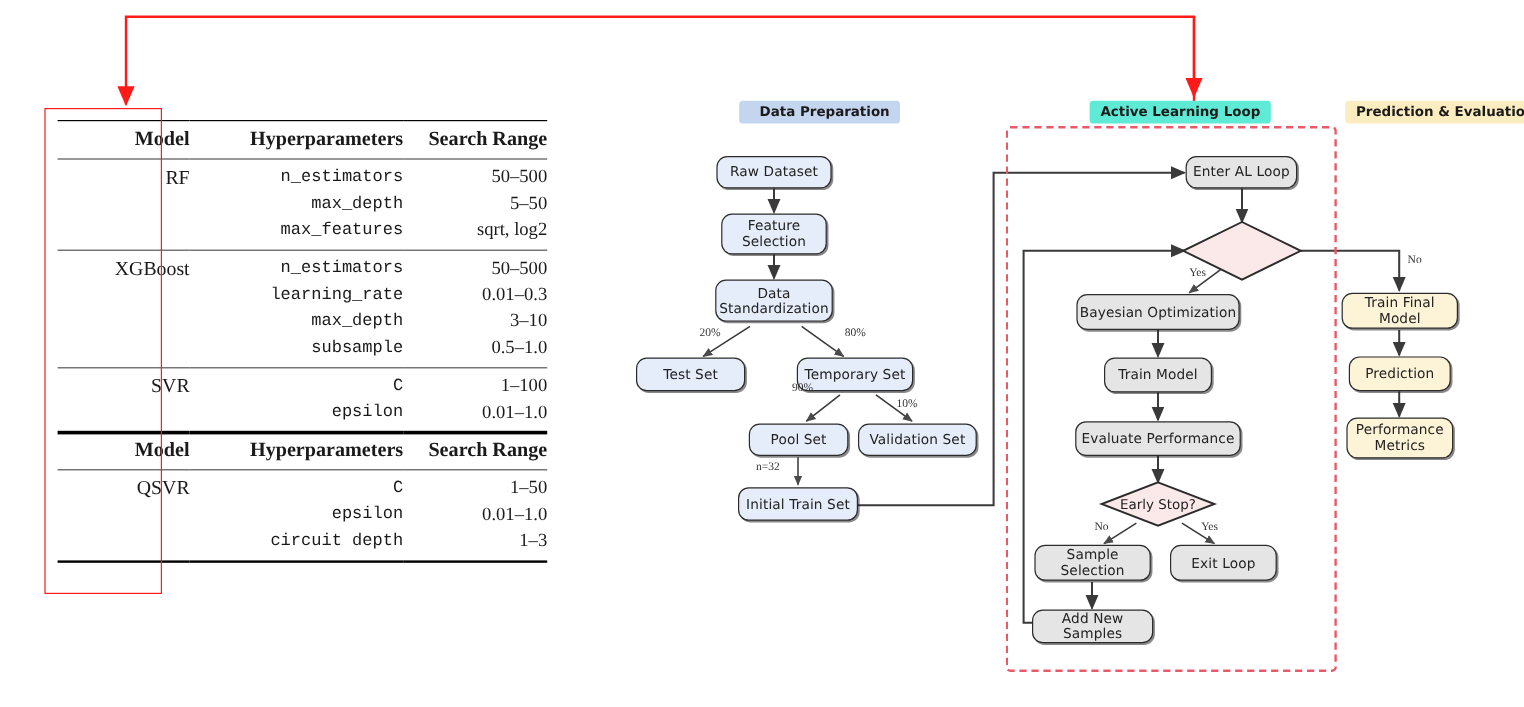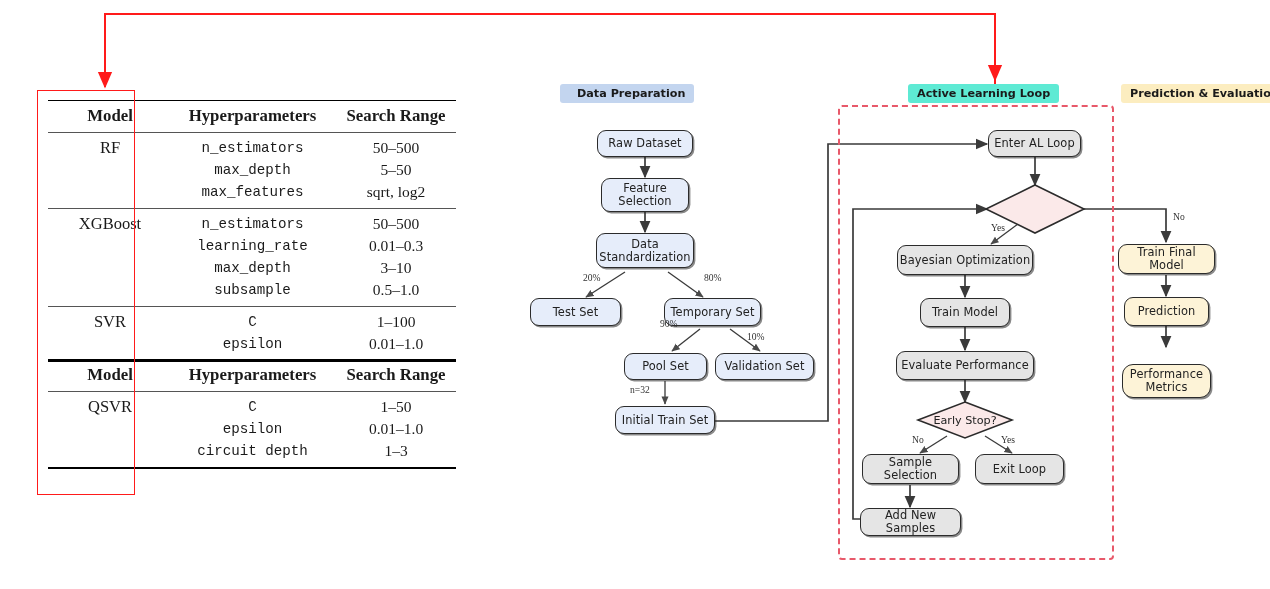--- a/index.html
+++ b/index.html
@@ -8,21 +8,21 @@
     background:#ffffff;
     font-family:"Liberation Serif", serif;
     position:relative;
     overflow:hidden;
   }
   #root { position:absolute; left:0; top:0; width:1270px; height:589px; }
 
   
   .tbl-wrap { position:absolute; }
   table.param { border-collapse:collapse; font-family:"Liberation Serif", serif; }
-  table.param td, table.param th { padding:0; text-align:center; vertical-align:top; }
+  table.param td, table.param th { padding:0; text-align:right; vertical-align:top; }
   .rule-top   { border-top:1.6px solid #000; }
   .rule-thick { border-top:2.2px solid #000; }
   .rule-thin  { border-top:1px solid #555; }
   .col-model  { width:96px; font-size:16.5px; color:#1a1a1a; padding-left:14px !important; }
   .col-hyper  { width:167px; font-family:"Liberation Mono", monospace; font-size:14.2px; color:#1a1a1a; padding-left:11px !important;}
   .col-range  { width:120px; font-size:15.5px; color:#1a1a1a; }
   th.col-model, th.col-hyper, th.col-range { font-weight:bold; font-size:16.8px; font-family:"Liberation Serif", serif; }
   th.col-hyper { font-family:"Liberation Serif", serif; font-size:16.8px; }
   .hdrpad td, .hdrpad th { padding-top:5px !important; padding-bottom:6px !important; }
   .rowcell { padding-top:1px !important; padding-bottom:1px !important; line-height:20px; }
@@ -229,21 +229,21 @@
     </g>
 
     <g fill="#fbe9e9" stroke="#2b2b2b" stroke-width="1.6">
       <polygon points="1035,185 1084,209 1035,233 986,209"></polygon>
       <polygon points="965,402 1012,420 965,438 918,420"></polygon>
     </g>
   </svg>
 
   <div class="al-dash" style="left:838px; top:105px; width:272px; height:451px;"></div>
 
-  <div class="sect-label lbl-blue" style="left:560px; top:84px;padding-left:17px;">Data Preparation</div>
+  <div class="sect-label lbl-blue" style="left:616px; top:84px;padding-left:17px;">Data Preparation</div>
   <div class="sect-label lbl-pink" style="left:908px; top:84px;">Active Learning Loop</div>
   <div class="sect-label lbl-yellow" style="left:1121px; top:84px;">Prediction &amp; Evaluation</div>
 
   <div class="node n-blue" style="left:597px; top:130px; width:96px; height:27px;">Raw Dataset</div>
   <div class="node n-blue" style="left:601px; top:178px; width:88px; height:34px;">
     <span style="white-space:pre-line;">Feature
 Selection</span>
   </div>
   <div class="node n-blue" style="left:596px; top:233px; width:98px; height:35px;">
     <span style="white-space:pre-line;">Data
@@ -261,21 +261,21 @@
   <div class="node n-pink" style="left:896px; top:351px; width:138px; height:29px;">Evaluate Performance</div>
   <div style="position:absolute; left:918px; top:402px; width:94px; height:36px;">
     <div style="position:absolute; left:0; top:0; width:100%; height:100%; display:flex; align-items:center; justify-content:center; font-family:'DejaVu Sans', sans-serif; font-size:11.2px; color:#222;">Early Stop?</div>
   </div>
   <div class="node n-pink" style="left:862px; top:454px; width:97px; height:30px;">Sample Selection</div>
   <div class="node n-pink" style="left:975px; top:454px; width:89px; height:30px;">Exit Loop</div>
   <div class="node n-pink" style="left:860px; top:508px; width:101px; height:28px;">Add New Samples</div>
 
   <div class="node n-yellow" style="left:1118px; top:244px; width:97px; height:30px;">Train Final Model</div>
   <div class="node n-yellow" style="left:1124px; top:297px; width:85px; height:29px;">Prediction</div>
-  <div class="node n-yellow" style="left:1122px; top:364px; width:89px; height:34px;border-radius:11px;">
+  <div class="node n-yellow" style="left:1122px; top:348px; width:89px; height:34px;">
     <span style="white-space:pre-line;">Performance
 Metrics</span>
   </div>
 
   <div class="edge-label" style="left:583px; top:272px;">20%</div>
   <div class="edge-label" style="left:692px; top:272px;padding-left:12px;">80%</div>
   <div class="edge-label" style="left:660px; top:318px;">90%</div>
   <div class="edge-label" style="left:747px; top:331px;">10%</div>
   <div class="edge-label" style="left:630px; top:384px;">n=32</div>
   <div class="edge-label" style="left:991px; top:222px;">Yes</div>

